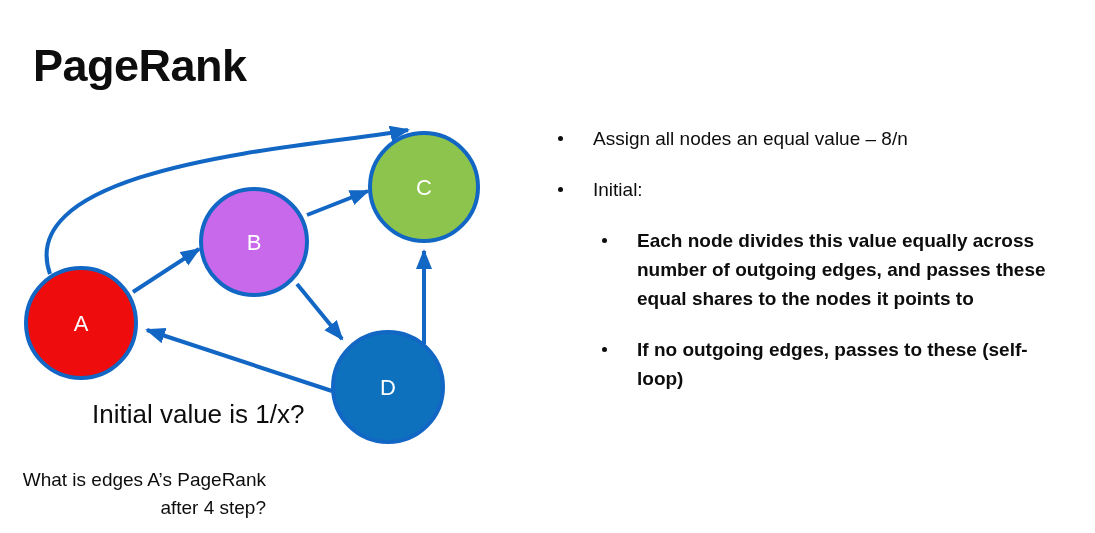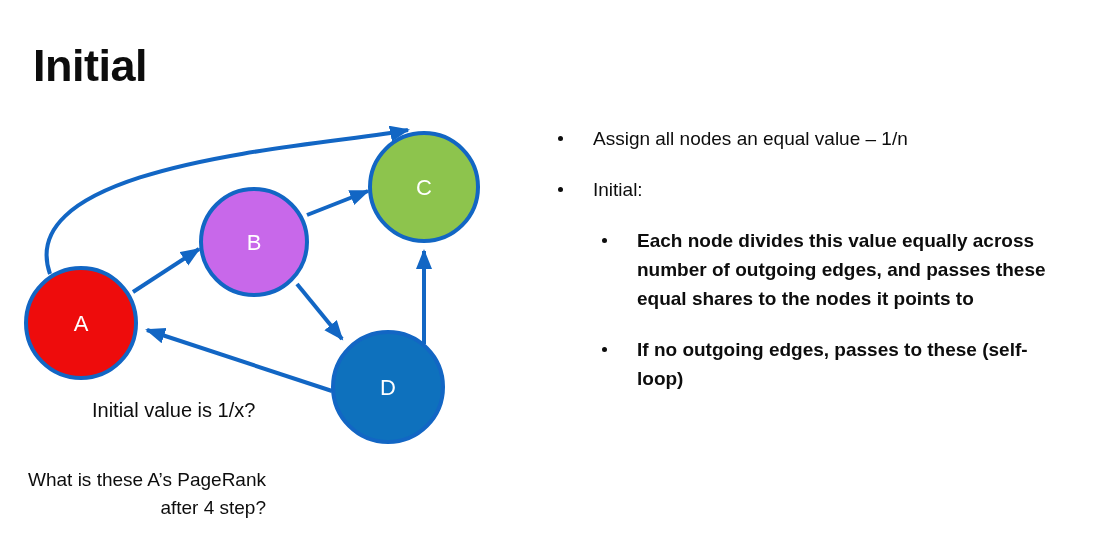--- a/index.html
+++ b/index.html
@@ -12,21 +12,21 @@
     font-size:45px;font-weight:bold;letter-spacing:-0.5px;color:#0d0d0d;
   }
   svg.graph{position:absolute;left:0;top:0;width:1095px;height:533px;}
   .edge{fill:none;stroke-width:4px;}
   .node{stroke-width:4px;}
   .node-label{
     font-family:"Liberation Sans", sans-serif;font-size:22px;fill:#ffffff;
     text-anchor:middle;dominant-baseline:central;
   }
   .caption-initial{
-    position:absolute;left:92px;top:399px;font-size:20px;color:#0d0d0d;
+    position:absolute;left:92px;top:399px;font-size:26px;color:#0d0d0d;
   }
   .caption-question{
     position:absolute;left:0px;top:466px;width:266px;text-align:right;
     font-size:19px;line-height:28px;color:#0d0d0d;
   }
   .bullets{position:absolute;left:545px;top:0;width:550px;height:533px;}
   .brow{position:absolute;display:flex;align-items:flex-start;}
   .brow.l1{left:13px;}
   .brow.l2{left:57px;}
   .dot{
@@ -35,21 +35,21 @@
   }
   .btxt{margin-left:30px;font-size:19px;line-height:29px;color:#0d0d0d;}
   .brow.l2 .btxt{width:420px;font-weight:bold;}
   .brow.l1 .btxt{width:470px;}
 </style>
 </head>
 <body>
 
 <div class="slide">
 
-  <h1 class="title">Initial</h1>
+  <h1 class="title">PageRank</h1>
 
   <svg class="graph" viewBox="0 0 1095 533" xmlns="http://www.w3.org/2000/svg">
     <defs>
       <marker id="arrow" markerUnits="userSpaceOnUse" markerWidth="22" markerHeight="17" refX="18" refY="8" orient="auto">
         <path d="M 0 0 L 20 8 L 0 16 Z" fill="#1266c4"></path>
       </marker>
     </defs>
 
     <path class="edge" marker-end="url(#arrow)" d="M 50 274 C 10 160 330 146 408 130" stroke="#1266c4"></path>
     <path class="edge" marker-end="url(#arrow)" d="M 133 292 L 199 249" stroke="#1266c4"></path>
@@ -65,29 +65,29 @@
 
     <text class="node-label" x="81" y="323">A</text>
     <text class="node-label" x="254" y="242">B</text>
     <text class="node-label" x="424" y="187">C</text>
     <text class="node-label" x="388" y="387">D</text>
   </svg>
 
   <div class="caption-initial">Initial value is 1/x?</div>
 
   <div class="caption-question">
-    <div>What is these A’s PageRank</div>
+    <div>What is edges A’s PageRank</div>
     <div>after 4 step?</div>
   </div>
 
   <div class="bullets">
 
     <div class="brow l1" style="top:124px">
       <span class="dot"></span>
-      <span class="btxt">Assign all nodes an equal value – 1/n</span>
+      <span class="btxt">Assign all nodes an equal value – 8/n</span>
     </div>
 
     <div class="brow l1" style="top:175px">
       <span class="dot"></span>
       <span class="btxt">Initial:</span>
     </div>
 
     <div class="brow l2" style="top:226px">
       <span class="dot"></span>
       <span class="btxt">Each node divides this value equally across number of outgoing edges, and passes these equal shares to the nodes it points to</span>

